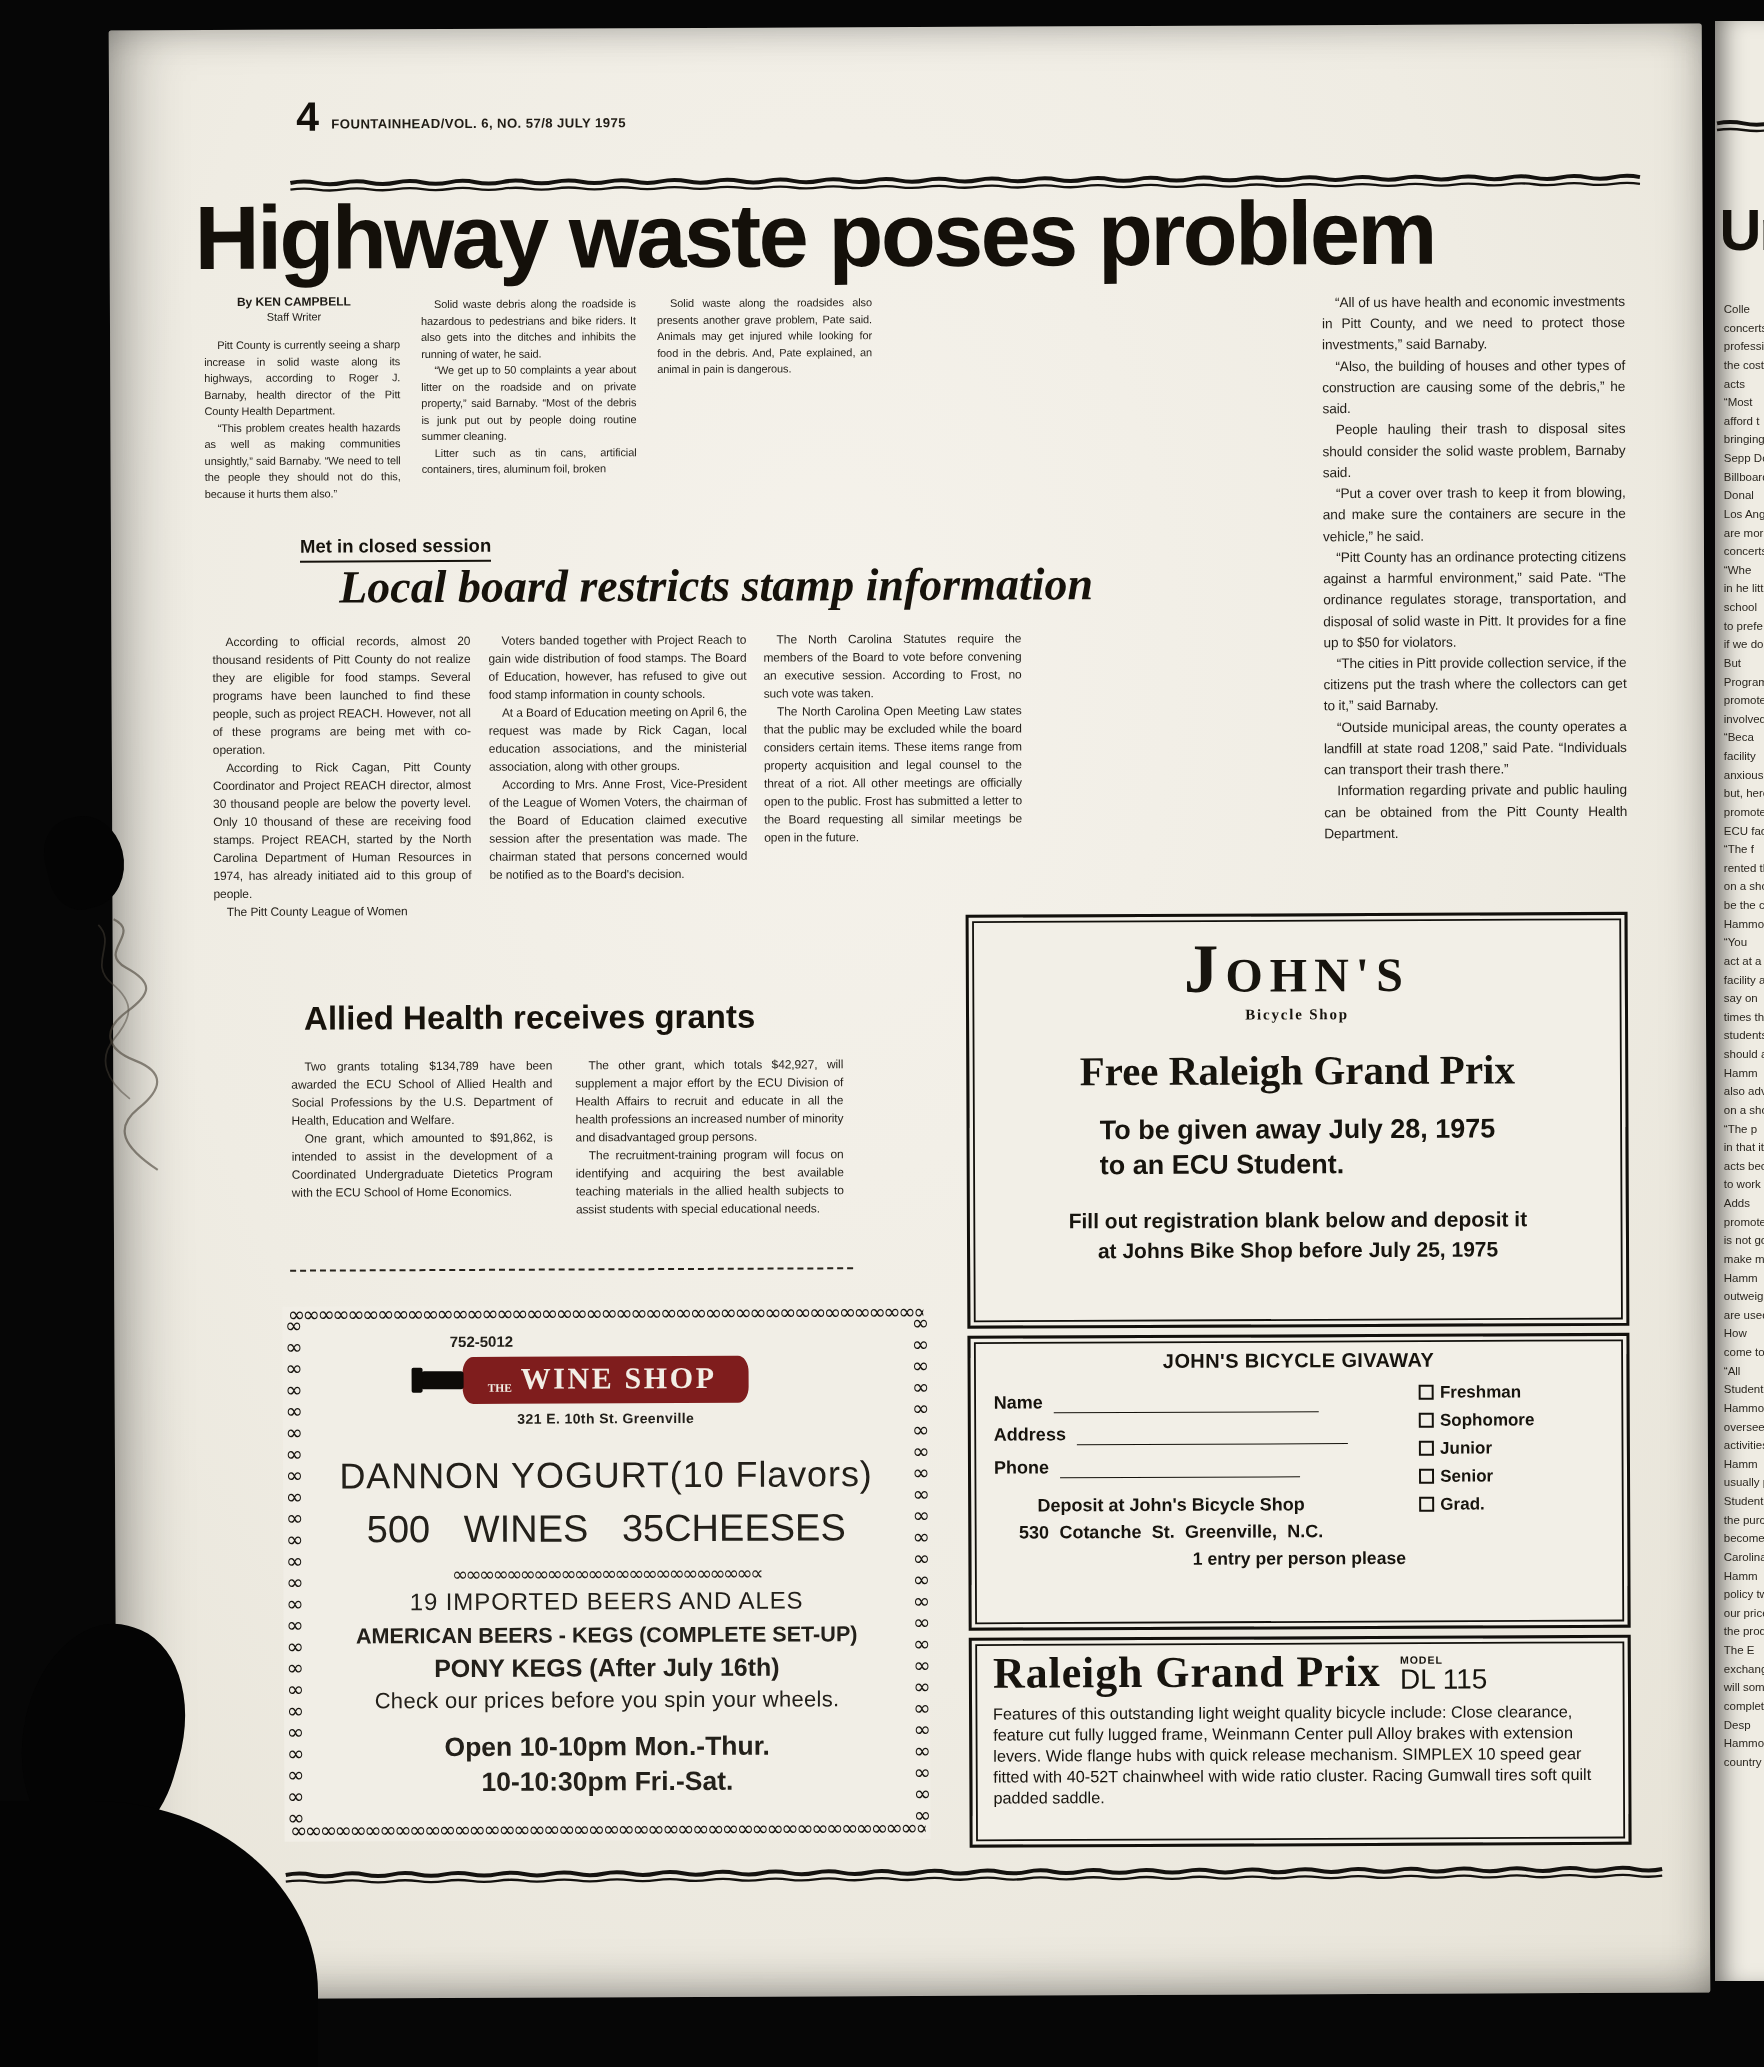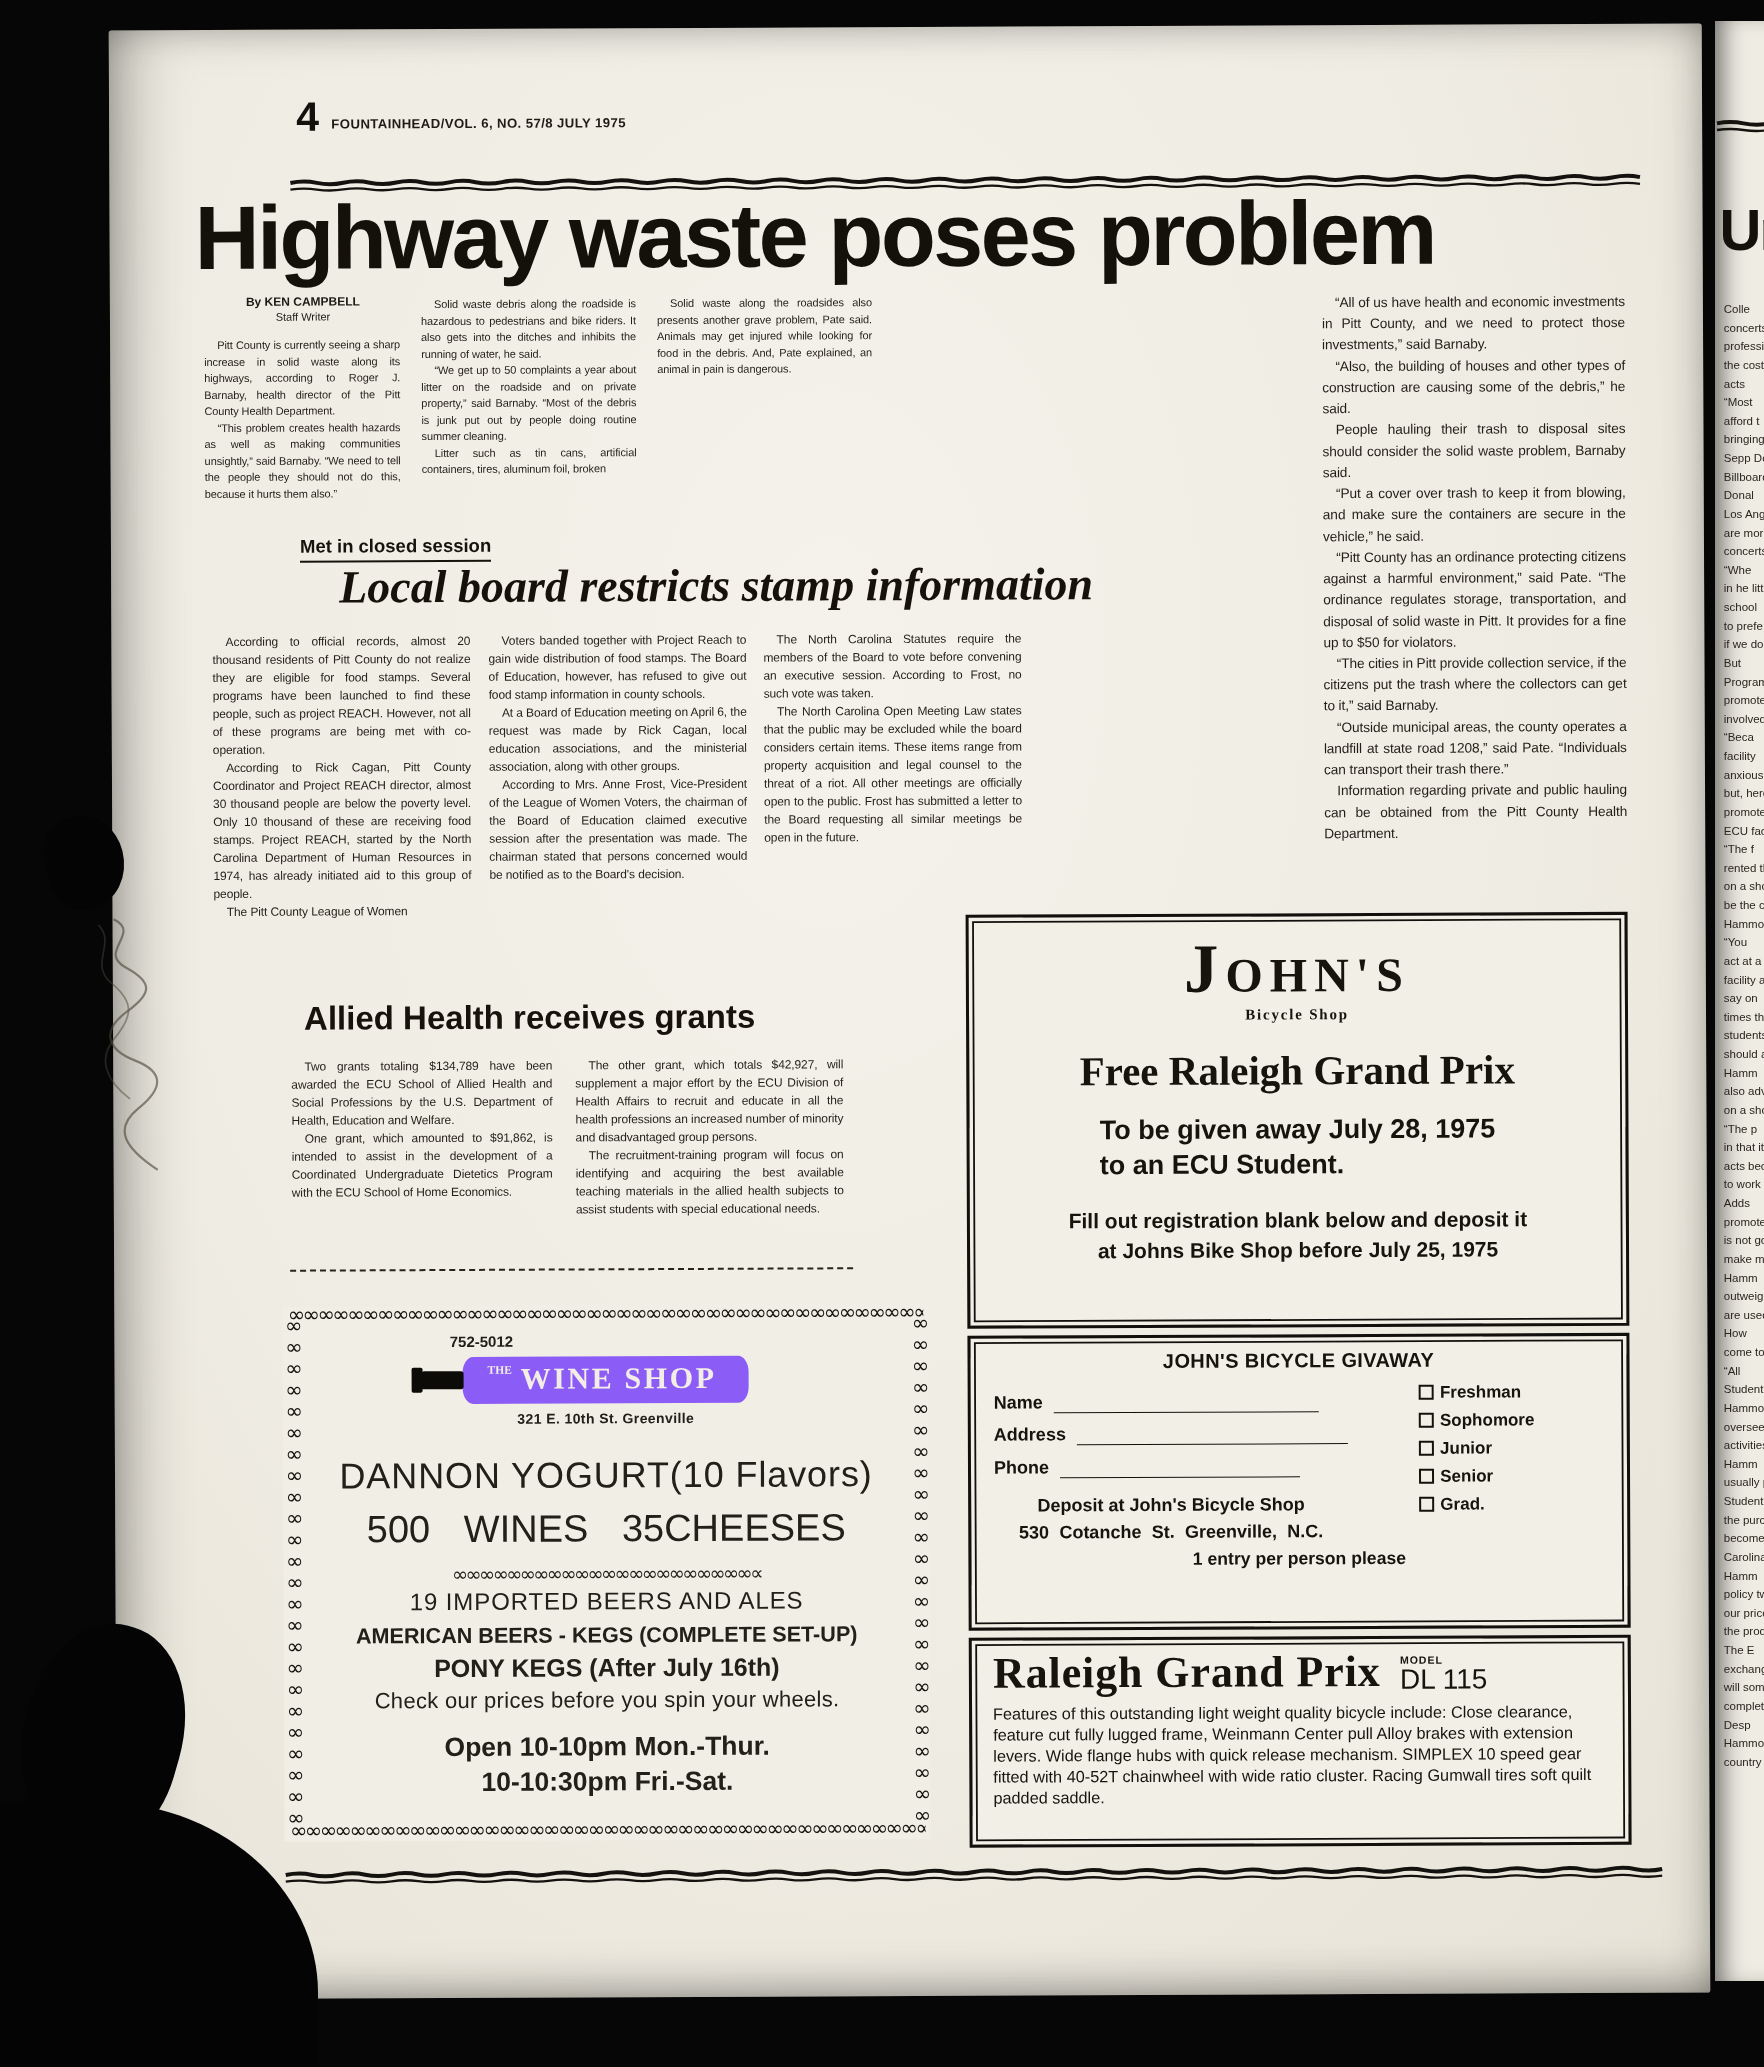--- a/index.html
+++ b/index.html
@@ -37,21 +37,21 @@
   .kicker { position:absolute; left:189px; top:506px;
     font-size:18.5px; font-weight:700; color:#16130d;
     border-bottom:2.6px solid #16130d; padding-bottom:2.6px; }
   .hl-stamp { position:absolute; left:228px; top:531px;
     font-family:"Liberation Serif", serif; font-style:italic;
     font-size:46px; font-weight:700; letter-spacing:0; color:#16120b; white-space:nowrap; }
   .hl-allied { position:absolute; left:191px; top:970px;
     font-size:33px; font-weight:700; color:#17130c; white-space:nowrap; }
 
   
-  .byline-block { position:absolute; left:94px; top:265px; width:198px; text-align:center; }
+  .byline-block { position:absolute; left:85px; top:265px; width:198px; text-align:center; }
   .byline { font-size:12px; font-weight:700; }
   .byline-role { font-size:11px; margin-top:1.8px; }
 
   .col { position:absolute; font-size:11px; line-height:1.5; text-align:justify;
          color:#221e18; letter-spacing:-0.1px; }
   .col p { margin:0; text-indent:13.2px; }
   .col.mid { font-size:12px; }
   .col.tall { font-size:13.7px; line-height:1.55; }
 
   .dashes { position:absolute; left:176px; top:1240px; width:563px;
@@ -104,21 +104,21 @@
   .wine { position:absolute; left:168px; top:1277px; width:646px; height:535px;
     background:#f1eee6; overflow:hidden; text-align:center; color:#23201a; }
   .chain { position:absolute; color:#16130e; font-family:"DejaVu Sans", sans-serif;
     font-size:21px; letter-spacing:-2.6px; overflow:hidden; white-space:nowrap; line-height:17.6px; }
   .chain.top { left:5.3px; right:5.3px; top:0; height:19.4px; }
   .chain.bottom { left:5.3px; right:5.3px; bottom:0; height:19.4px; }
   .chain.left { top:7px; bottom:7px; left:0; width:19.4px; writing-mode:vertical-rl; }
   .chain.right { top:7px; bottom:7px; right:0; width:19.4px; writing-mode:vertical-rl; }
   .wine-inner { padding:26.5px 26.5px 8.8px; }
   .wine-phone { font-size:15px; font-weight:700; transform:translateX(-124px); }
-  .bottle { display:inline-flex; align-items:flex-start; gap:8.8px; background:#8b5cf6; color:#f2eee5;
+  .bottle { display:inline-flex; align-items:flex-end; gap:8.8px; background:#7f1d1d; color:#f2eee5;
     padding:7px 32px 10.6px 25px; border-radius:10.6px / 16px; position:relative; margin-top:7px; }
   .bottle::before { content:""; position:absolute; left:-41px; top:50%; transform:translateY(-50%);
     width:42px; height:17.6px; background:#0d0b08; border-radius:2.6px; }
   .bottle::after { content:""; position:absolute; left:-51px; top:50%; transform:translateY(-50%);
     width:10.6px; height:25px; background:#0d0b08; border-radius:1.8px; }
   .bottle-the { font-family:"Liberation Serif", serif; font-size:11.5px; font-weight:700; }
   .bottle-name { font-family:"Liberation Serif", serif; font-size:30px; font-weight:700; letter-spacing:2.6px; line-height:1; }
   .wine-address { margin-top:7px; font-size:14px; font-weight:700; letter-spacing:0.4px; }
   .wine-dannon { margin-top:28px; font-size:36px; font-weight:400; letter-spacing:0.9px; white-space:nowrap; }
   .wine-wines { margin-top:10.6px; font-size:38px; font-weight:400; word-spacing:23px; }

